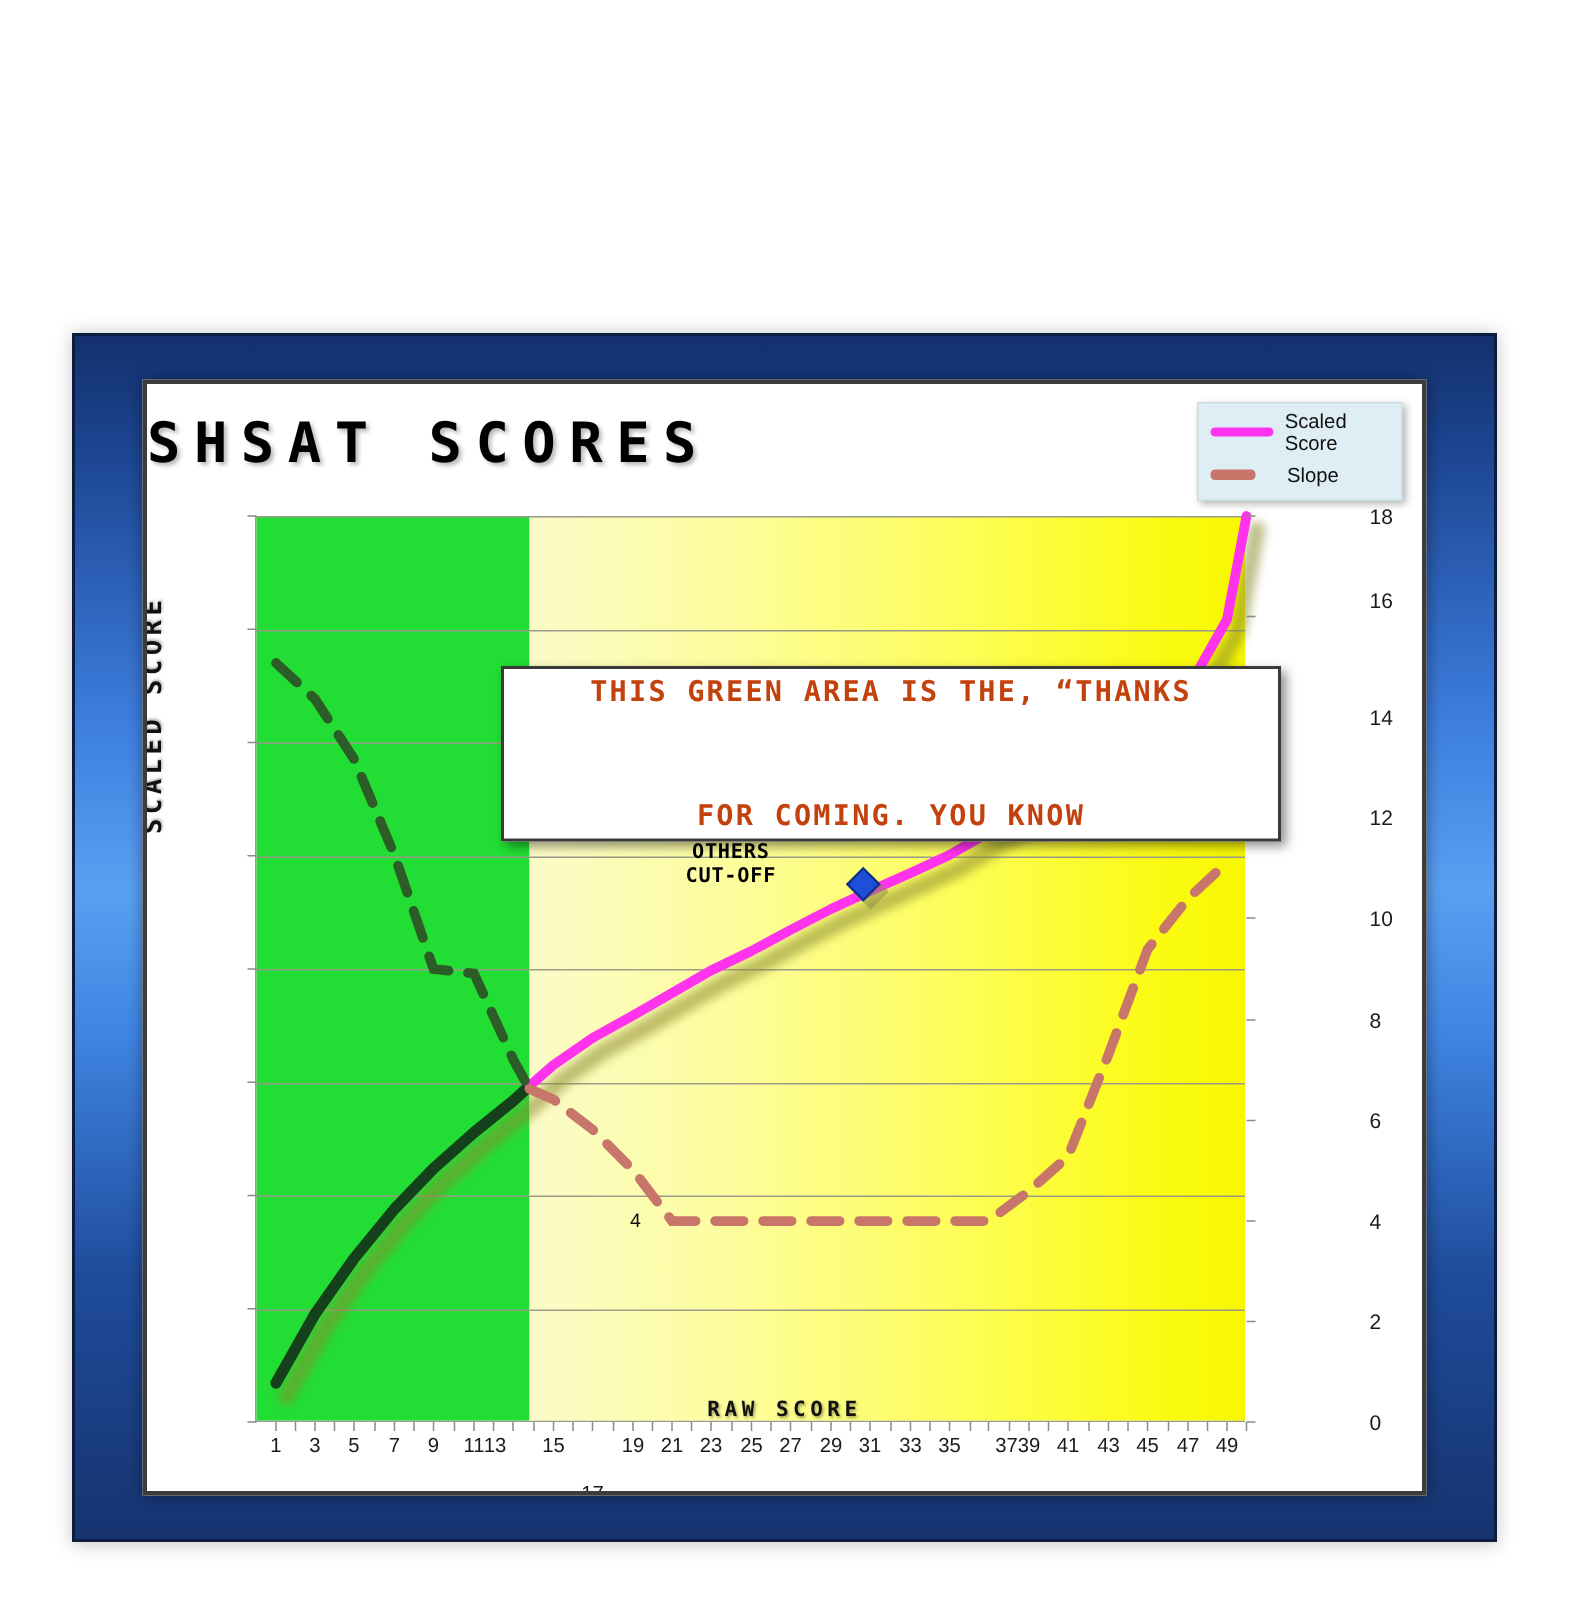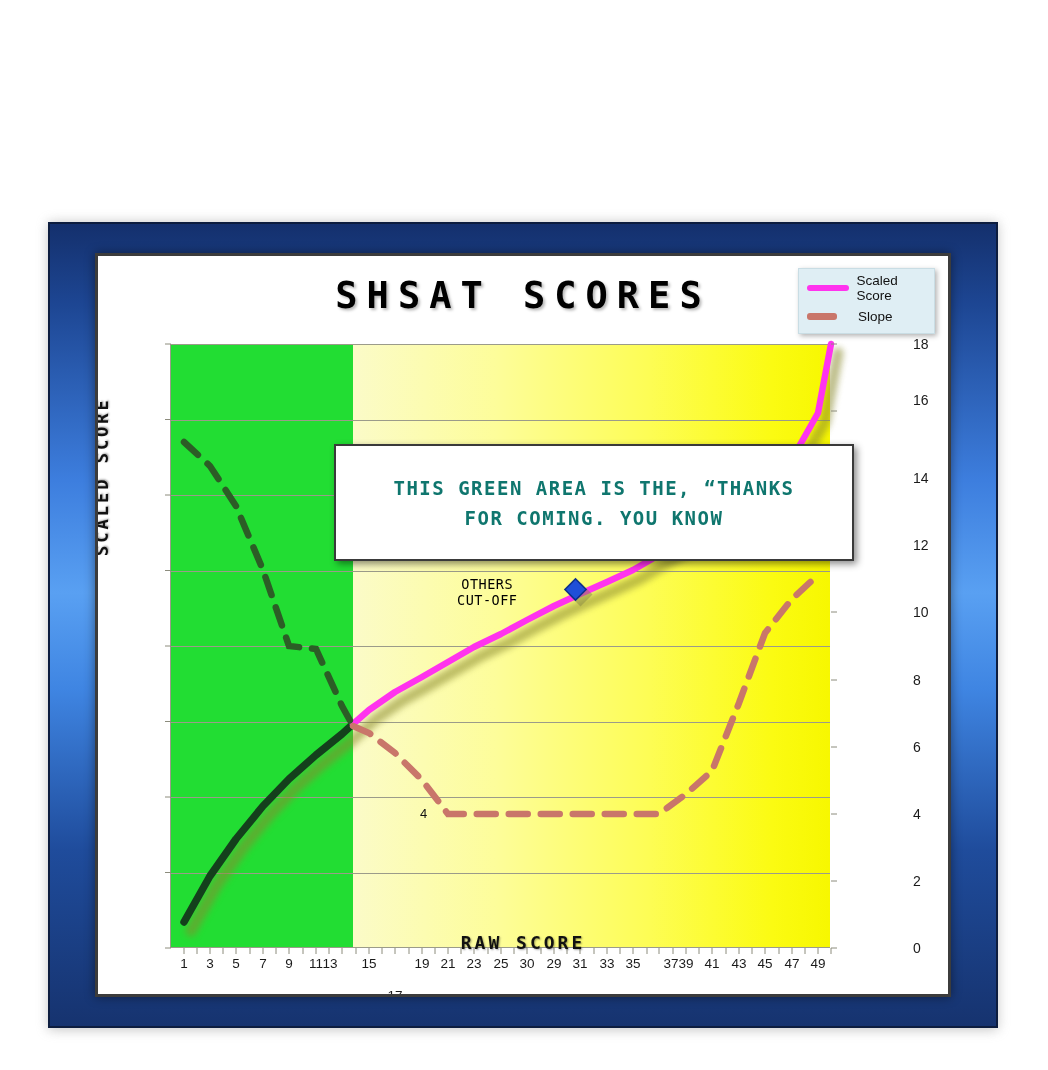--- a/index.html
+++ b/index.html
@@ -34,21 +34,21 @@
   }
 
   
   .chart{
     position:absolute;left:98px;top:256px;width:850px;height:738px;
     background:#ffffff;
     overflow:hidden;
   }
 
   .title{
-    position:absolute;left:0;top:18px;width:850px;text-align:center;
+    position:absolute;left:0;top:18px;width:850px;
     font-family:"DejaVu Sans Mono", monospace;
     font-weight:bold;font-size:37px;letter-spacing:9px;color:#000;
     text-shadow:2px 2px 3px rgba(0,0,0,.28);
   }
 
   
   .plot{
     position:absolute;left:72px;top:88px;width:660px;height:604px;
     box-sizing:border-box;
     border-left:1px solid #9b9b8a;
@@ -70,21 +70,21 @@
   .ylabelR{
     position:absolute;left:742px;
     font-size:14px;color:#1a1a1a;
     transform:translateY(-50%);
     white-space:nowrap;
   }
 
   .axis-title-x{
     position:absolute;left:0;top:676px;width:850px;text-align:center;
     font-family:"DejaVu Sans Mono", monospace;
-    font-weight:bold;font-size:18px;letter-spacing:3px;color:#111;
+    font-weight:bold;font-size:14px;letter-spacing:3px;color:#111;
     text-shadow:1px 1px 2px rgba(0,0,0,.35);
   }
   .axis-title-y{
     position:absolute;left:-6px;top:300px;
     transform:rotate(-90deg);transform-origin:left top;
     font-family:"DejaVu Sans Mono", monospace;
     font-weight:bold;font-size:17px;letter-spacing:3px;color:#111;
     text-shadow:1px 1px 2px rgba(0,0,0,.35);
     white-space:nowrap;
   }
@@ -98,31 +98,31 @@
   .legend-row{position:absolute;left:8px;height:22px;display:flex;align-items:center;gap:7px;}
   .legend-swatch{display:inline-block;width:44px;height:6px;border-radius:3px;}
   .legend-swatch.slope{width:30px;height:7px;}
   .legend-text{font-size:13.5px;color:#111;}
 
   
   .callout{
     position:absolute;left:163px;top:100px;width:516px;height:113px;
     background:#ffffff;border:2px solid #3a3a3a;
     box-shadow:3px 3px 7px rgba(0,0,0,.45);
-    display:flex;flex-direction:column;align-items:center;justify-content:center;
-    font-family:"DejaVu Sans Mono", monospace;
-    font-weight:bold;font-size:19px;letter-spacing:1.5px;color:#0f766e;
+    display:flex;flex-direction:column;align-items:center;justify-content:space-between;
+    font-family:"DejaVu Sans Mono", monospace;
+    font-weight:bold;font-size:19px;letter-spacing:1.5px;color:#c2410c;
     line-height:30px;text-align:center;
   }
 
   .pointlabel{
     position:absolute;
     font-family:"DejaVu Sans Mono", monospace;
-    font-weight:normal;font-size:13.5px;letter-spacing:.5px;color:#000;
-    text-align:center;line-height:16px;white-space:nowrap;margin-top:16px;
+    font-weight:bold;font-size:13.5px;letter-spacing:.5px;color:#000;
+    text-align:center;line-height:16px;white-space:nowrap;
   }
   .datalabel{
     position:absolute;font-size:13px;color:#111;
   }
   svg{position:absolute;left:0;top:0;overflow:visible;}
 </style>
 </head>
 <body>
 
 <div class="stage">
@@ -231,21 +231,21 @@
       <div class="xlabel" style="left:92px;">7</div>
       <div class="xlabel" style="left:118px;">9</div>
       <div class="xlabel" style="left:145px;">11</div>
       <div class="xlabel" style="left:159px;">13</div>
       <div class="xlabel" style="left:198px;">15</div>
       <div class="xlabel" style="left:224px;margin-top:32px;">17</div>
       <div class="xlabel" style="left:251px;">19</div>
       <div class="xlabel" style="left:277px;">21</div>
       <div class="xlabel" style="left:303px;">23</div>
       <div class="xlabel" style="left:330px;">25</div>
-      <div class="xlabel" style="left:356px;">30</div>
+      <div class="xlabel" style="left:356px;">27</div>
       <div class="xlabel" style="left:383px;">29</div>
       <div class="xlabel" style="left:409px;">31</div>
       <div class="xlabel" style="left:436px;">33</div>
       <div class="xlabel" style="left:462px;">35</div>
       <div class="xlabel" style="left:500px;">37</div>
       <div class="xlabel" style="left:515px;">39</div>
       <div class="xlabel" style="left:541px;">41</div>
       <div class="xlabel" style="left:568px;">43</div>
       <div class="xlabel" style="left:594px;">45</div>
       <div class="xlabel" style="left:621px;">47</div>

